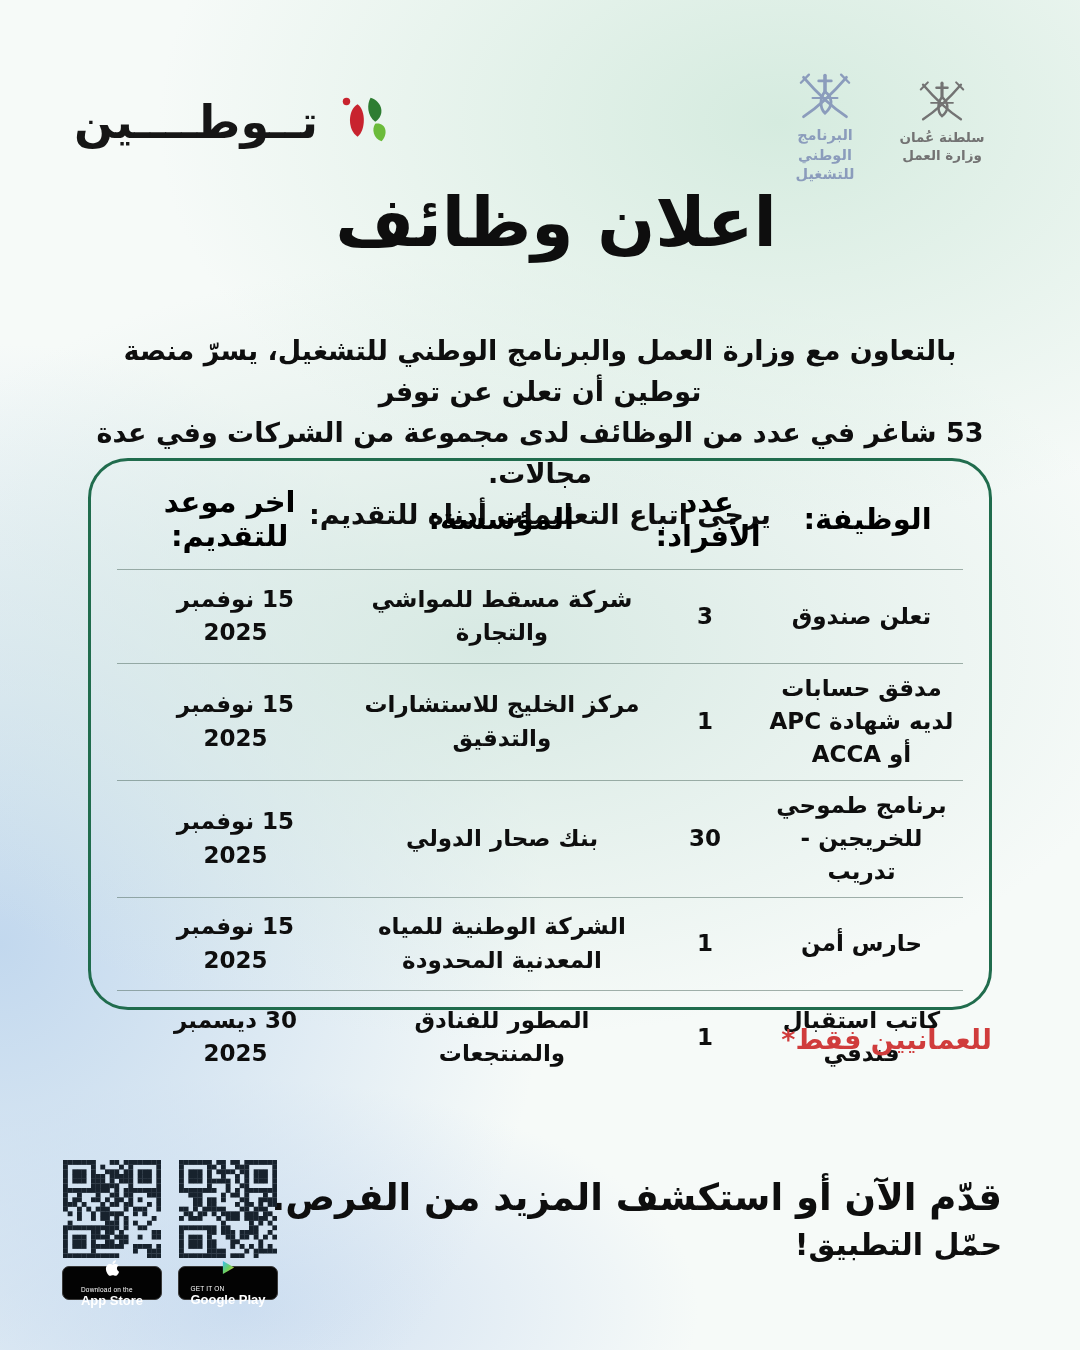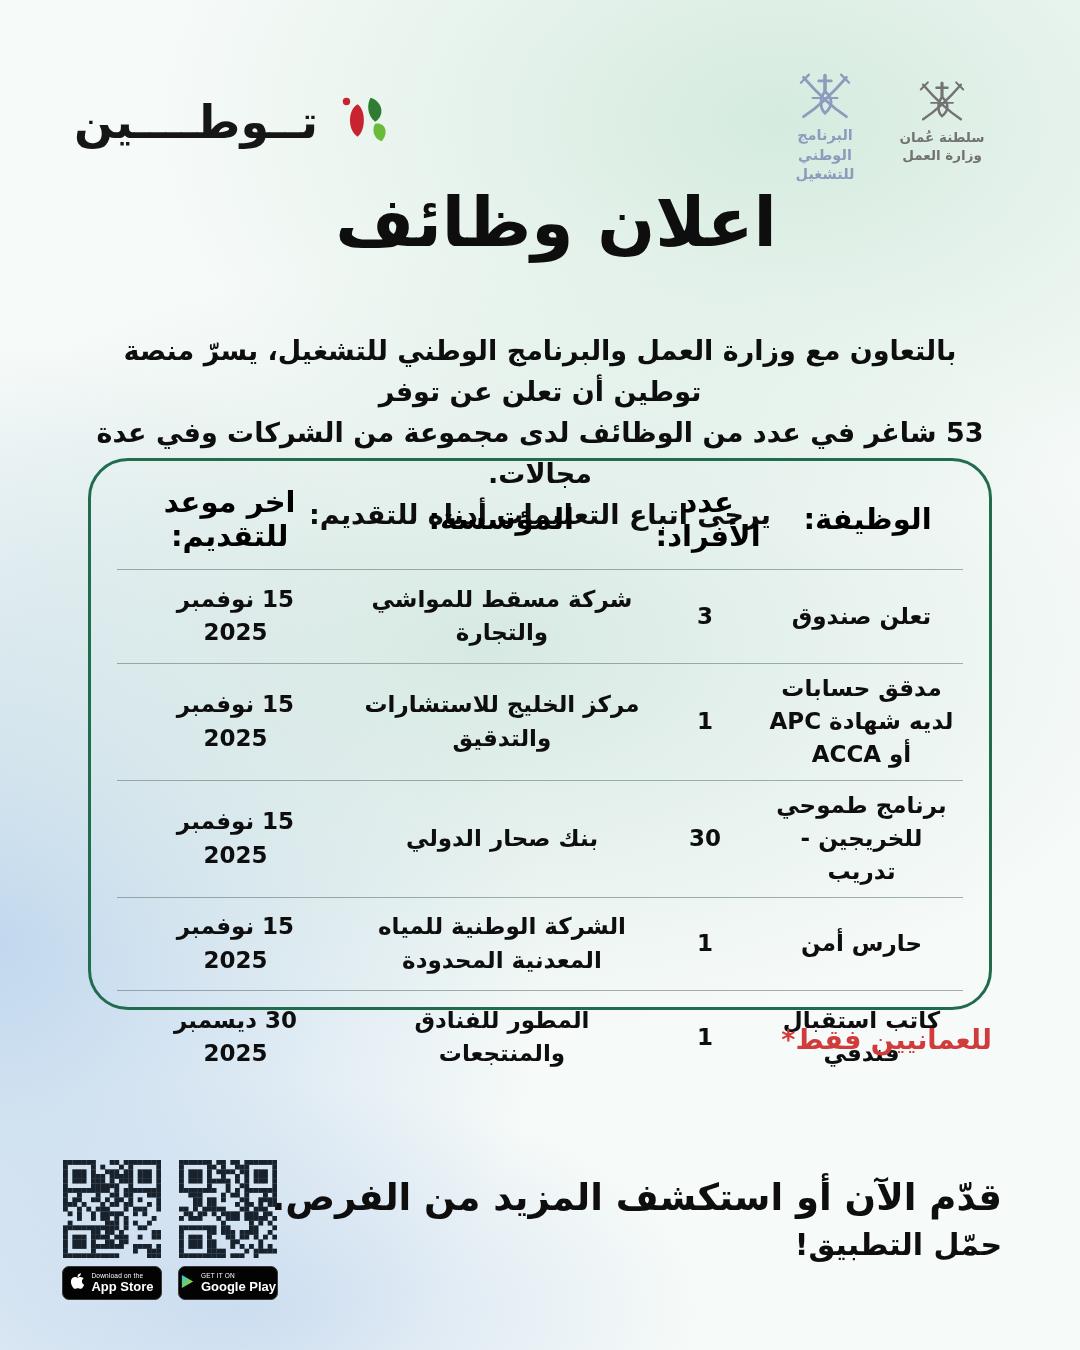--- a/index.html
+++ b/index.html
@@ -60,21 +60,21 @@
   .cta-2 { font-size:30px; font-weight:bold; margin-top:8px; }
 
   
   .qr-group { position:absolute; top:1160px; left:62px; display:flex; gap:16px; direction:ltr; }
   .qr-col { width:100px; display:flex; flex-direction:column; align-items:center; }
   .qr-svg { display:block; fill:#17222d; }
   .badge {
     margin-top:8px; width:100px; height:34px; background:#030303;
     border:1px solid #3a3a3a; border-radius:7px;
     display:flex; align-items:center; justify-content:center; gap:6px;
-    color:#fff; direction:ltr; cursor:pointer;
+    color:#fff; direction:ltr; cursor:pointer;flex-direction:column;
   }
   .badge-text { display:flex; flex-direction:column; line-height:1.05; font-family:"Liberation Sans", sans-serif; }
   .badge-small { font-size:6.5px; letter-spacing:.2px; }
   .badge-large { font-size:13px; font-weight:bold; }
 </style>
 </head>
 <body>
 
 <div class="tawteen">
   <span class="tawteen-word">تــوطــــين</span>

